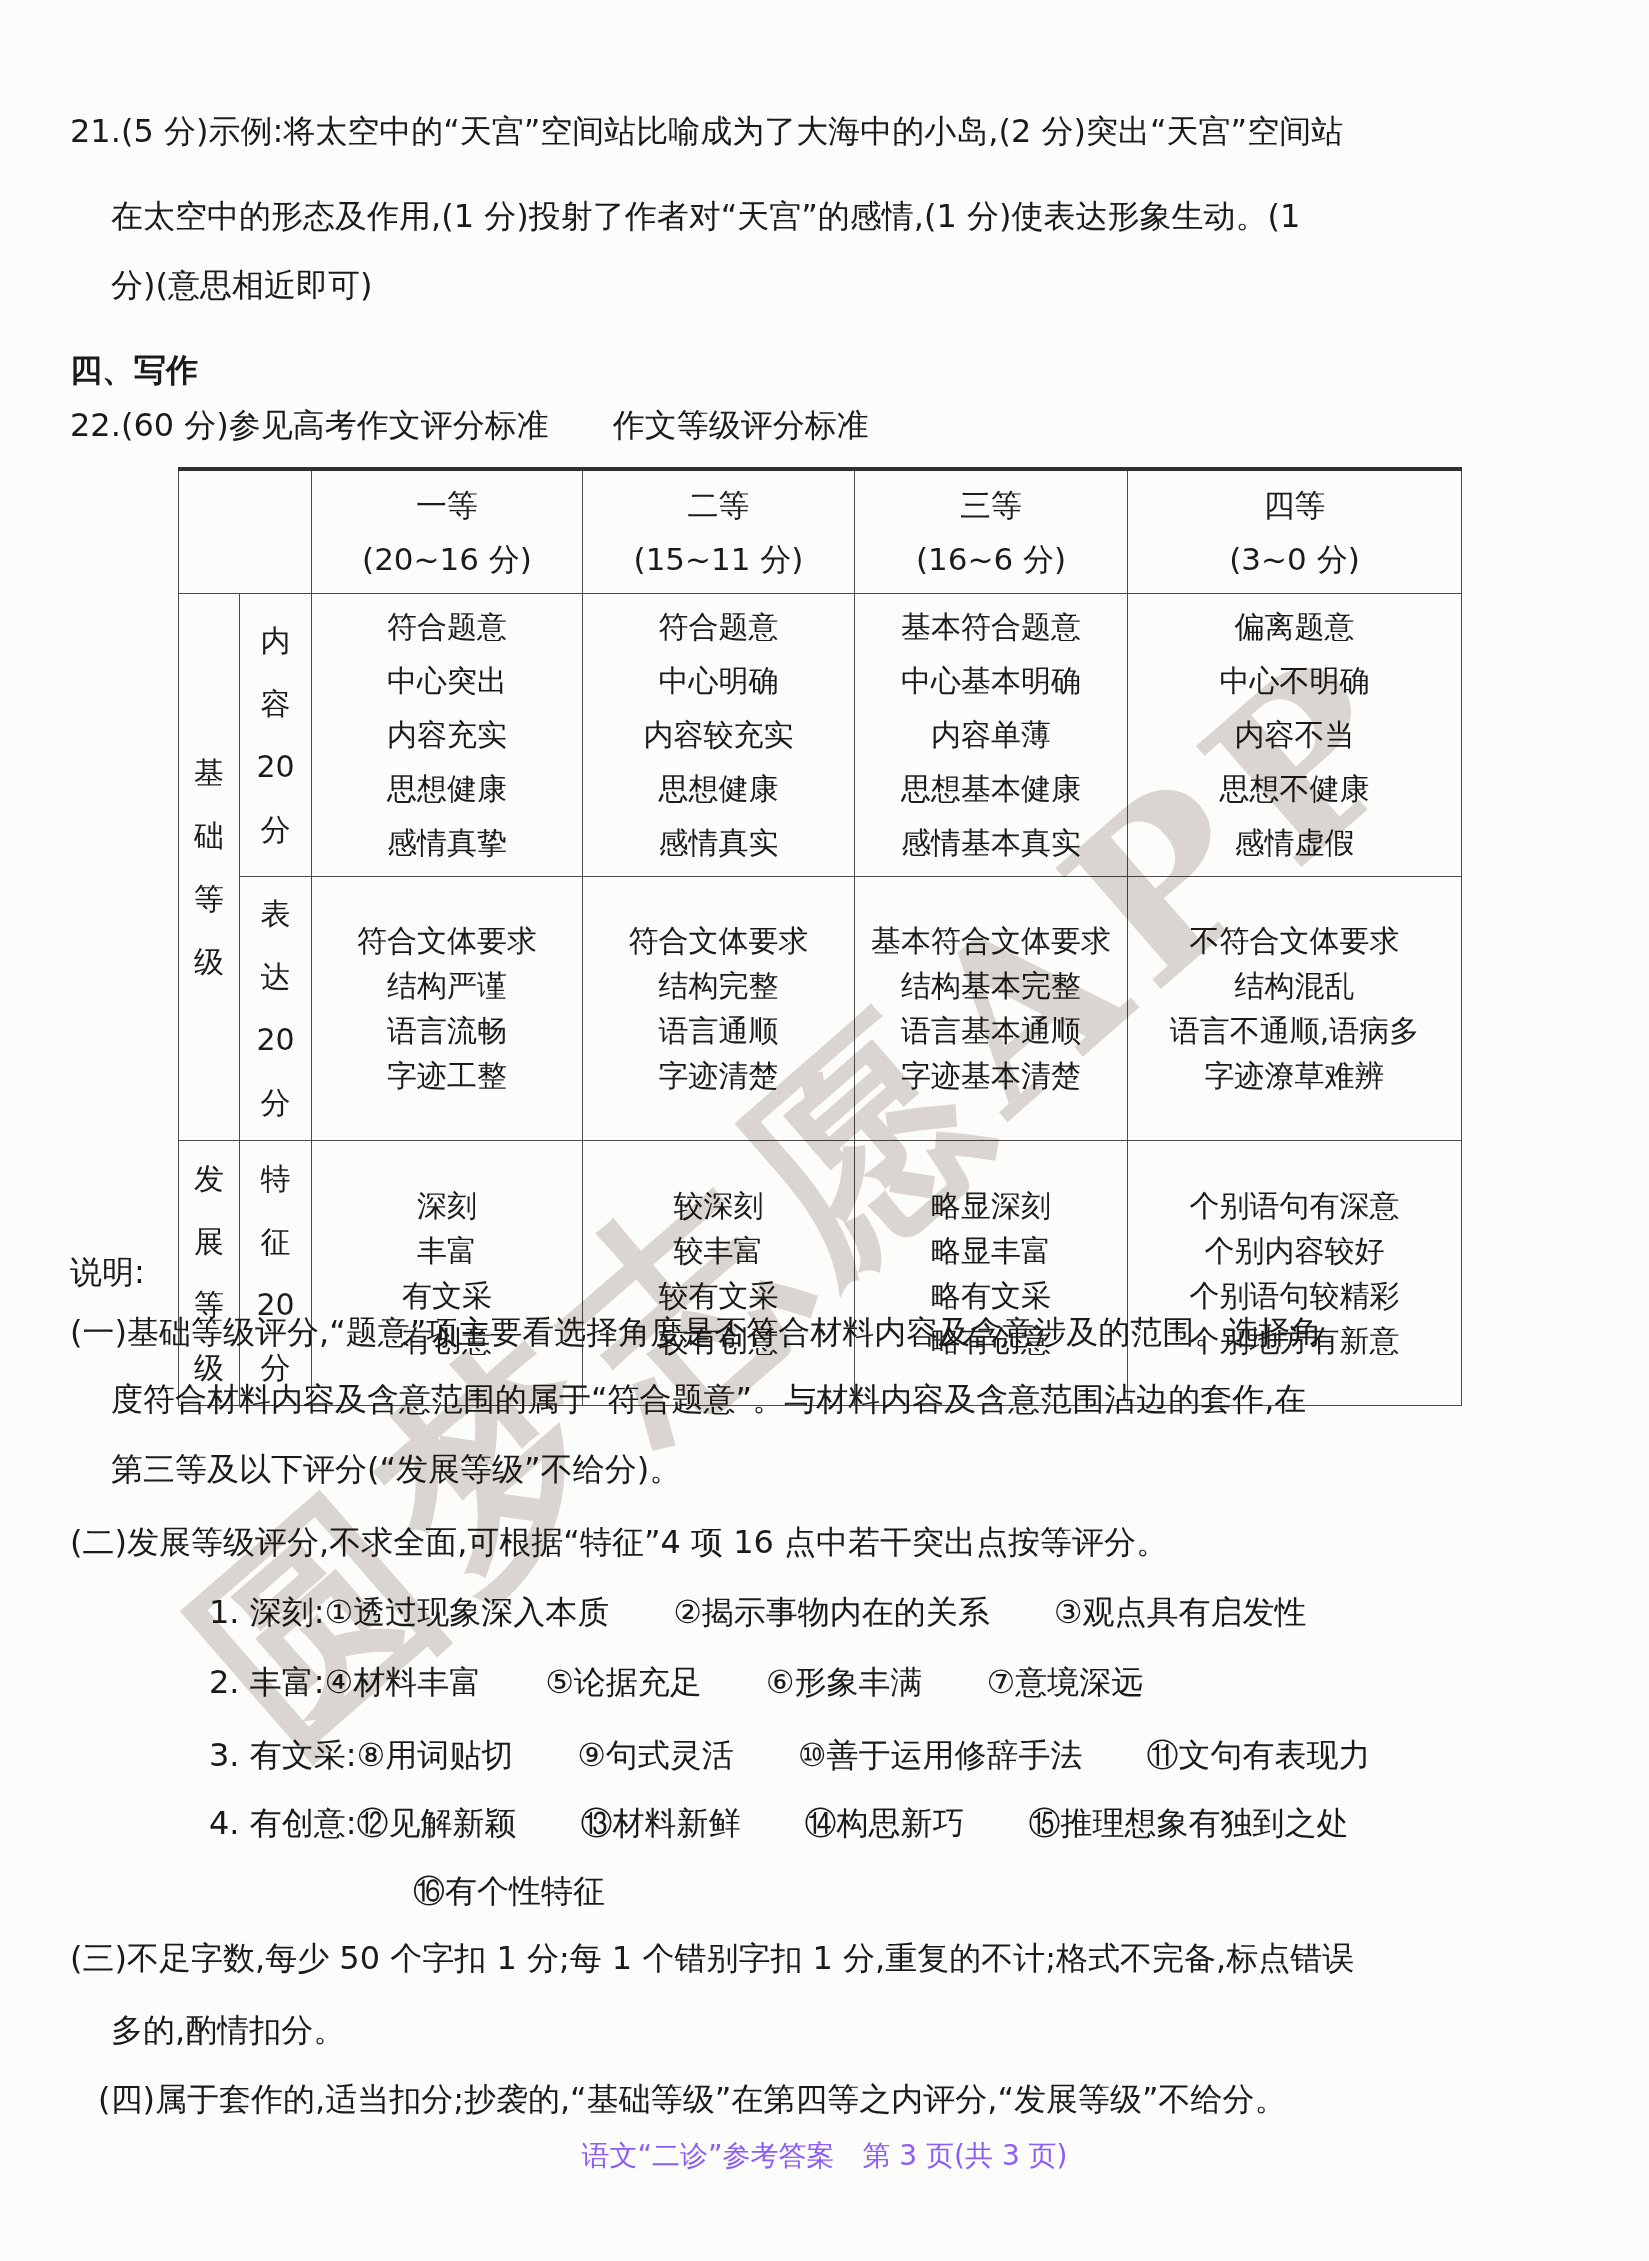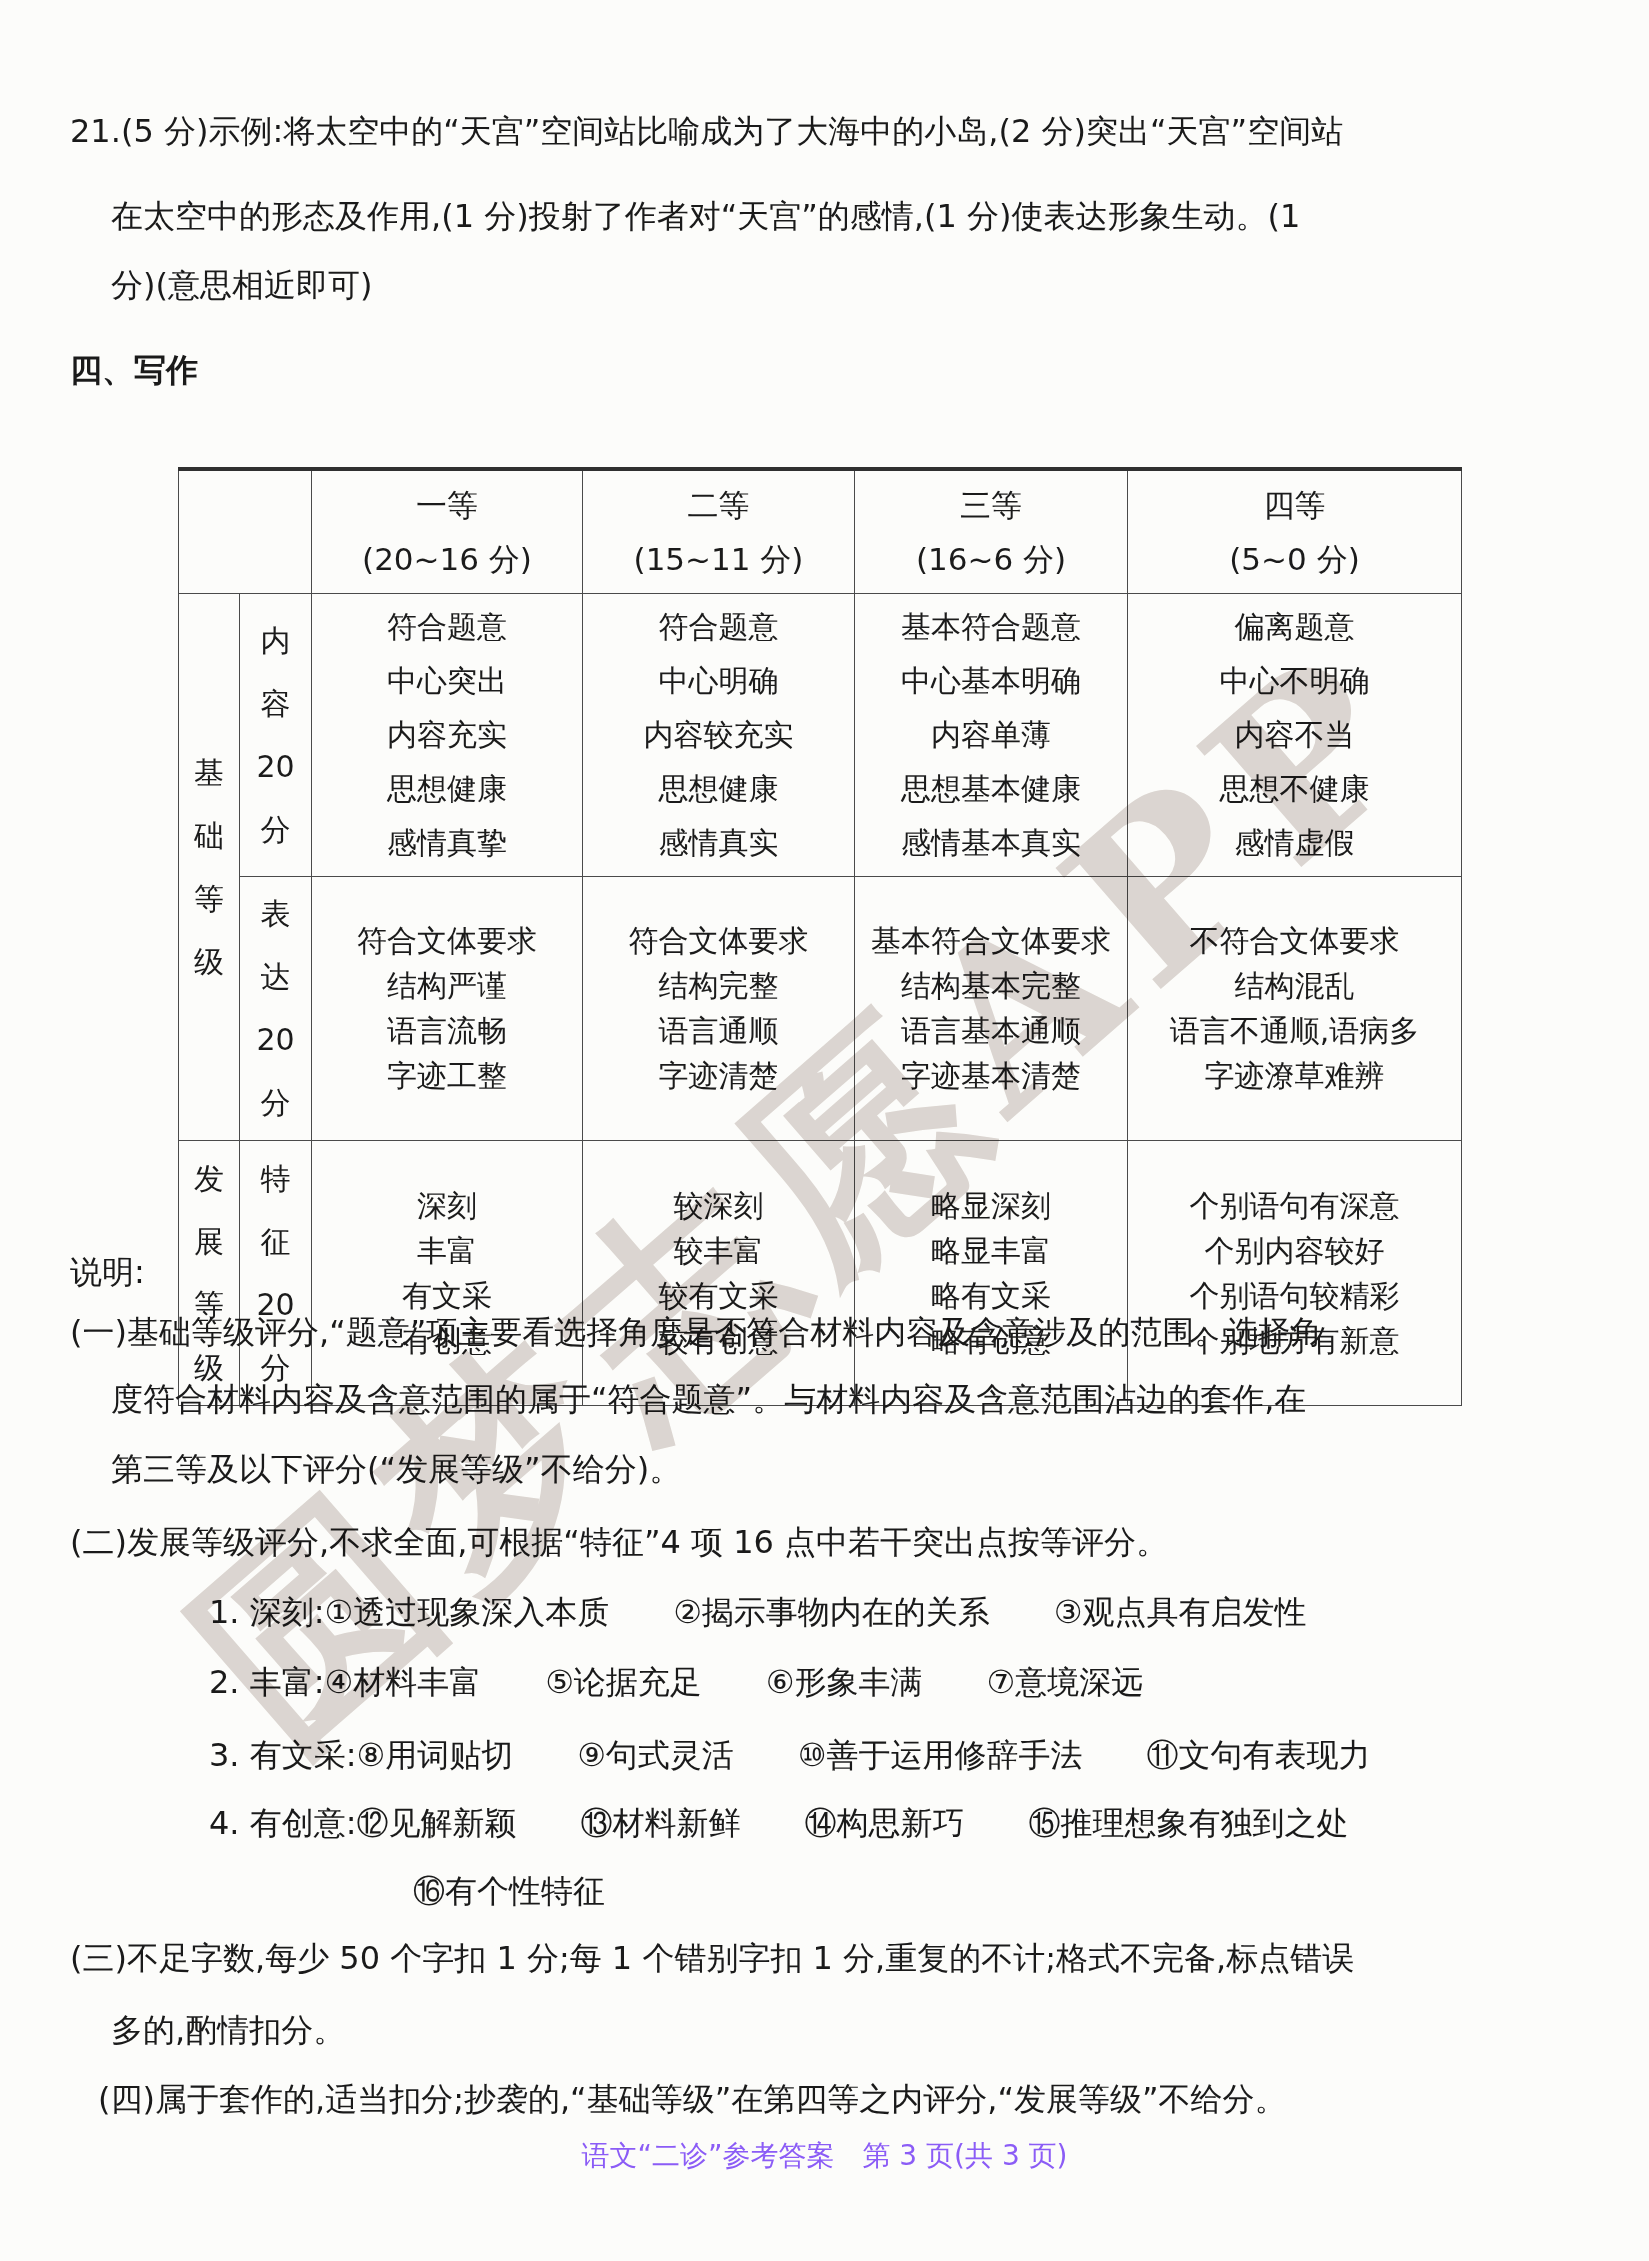--- a/index.html
+++ b/index.html
@@ -83,41 +83,42 @@
 
 <div class="page">
 
   <div class="watermark">圆梦志愿APP</div>
 
   <div class="ln x-base" style="top:111px;">21.(5 分)示例:将太空中的“天宫”空间站比喻成为了大海中的小岛,(2 分)突出“天宫”空间站</div>
   <div class="ln x-cont" style="top:196px;">在太空中的形态及作用,(1 分)投射了作者对“天宫”的感情,(1 分)使表达形象生动。(1</div>
   <div class="ln x-cont" style="top:265px;">分)(意思相近即可)</div>
 
   <div class="ln x-base bold" style="top:350px;">四、写作</div>
+  <div class="ln x-base" style="top:405px;">22.(60 分)参见高考作文评分标准　　作文等级评分标准</div>
 
   <table class="rubric">
     <colgroup>
       <col style="width:61px;">
         <col style="width:72px;">
       <col style="width:271px;">
         <col style="width:272px;">
       <col style="width:273px;">
         <col style="width:334px;">
     </colgroup>
     <tbody>
         <tr class="hdr">
       <td colspan="2"></td>
       <td>一等
 (20~16 分)</td>
       <td>二等
 (15~11 分)</td>
       <td>三等
 (16~6 分)</td>
       <td>四等
-(5~0 分)</td>
+(3~0 分)</td>
     </tr>
     <tr class="r-content">
       <td class="lbl" rowspan="2">基
 础
 等
 级</td>
       <td class="lbl">内
 容
 20
 分</td>

